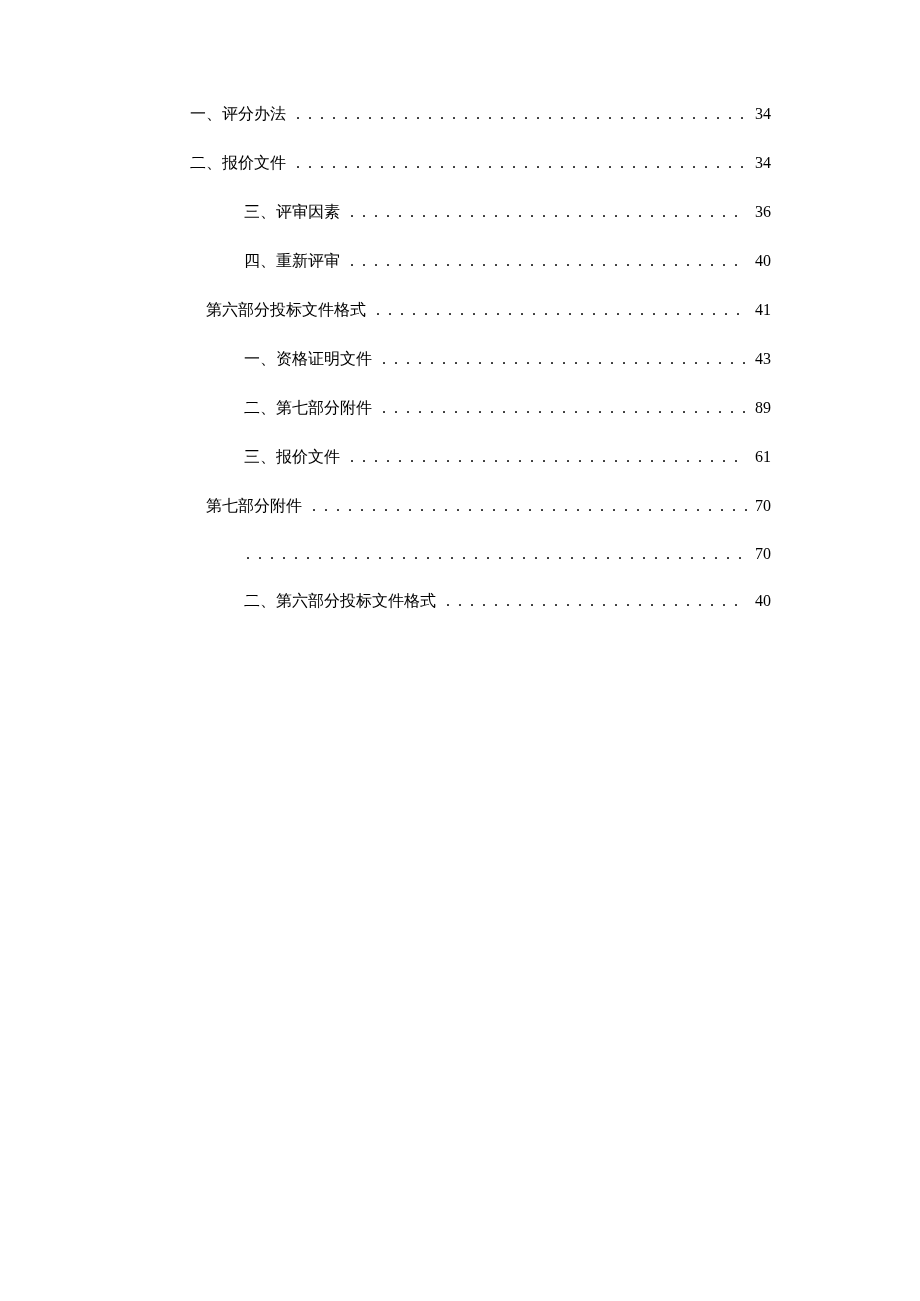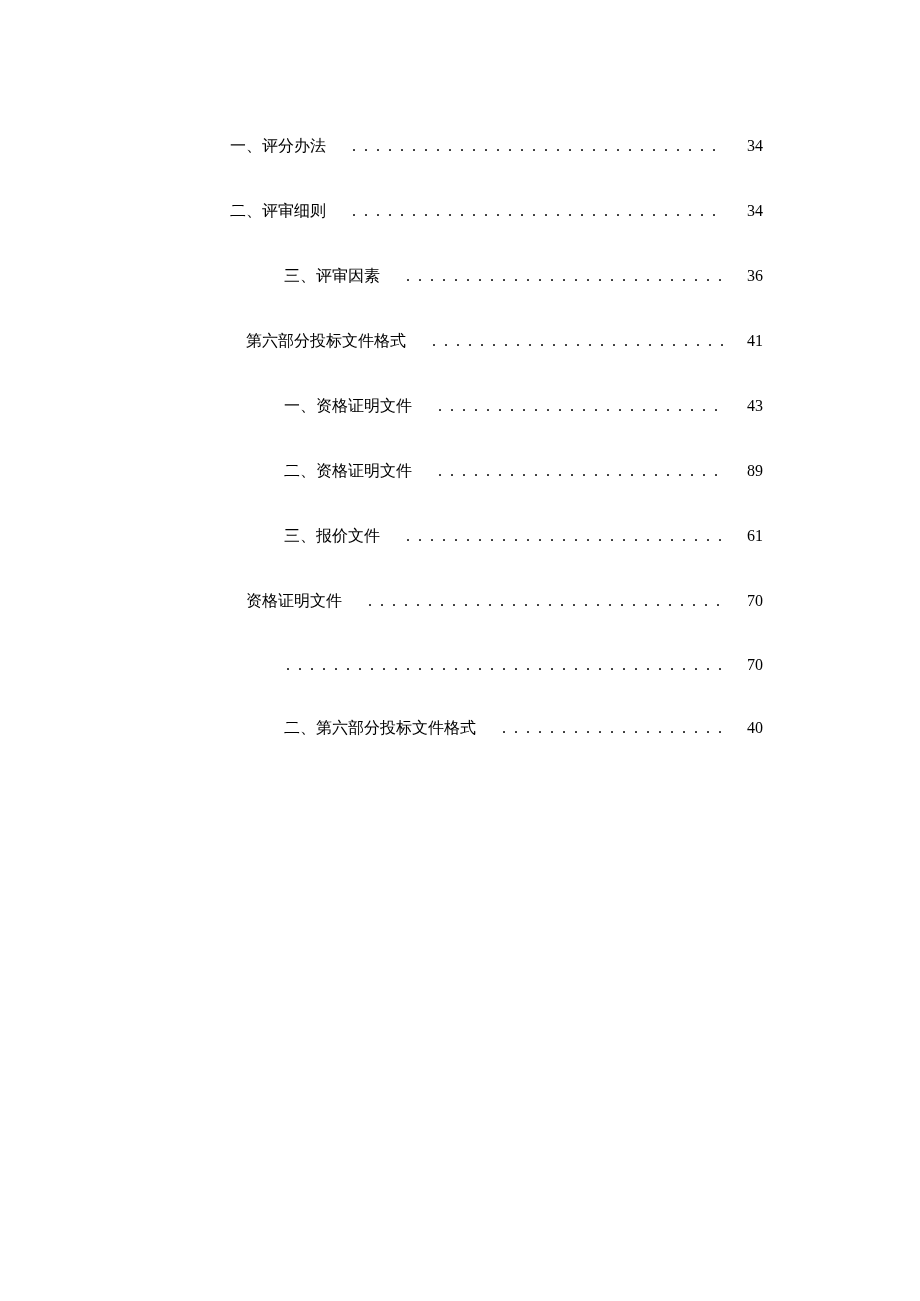--- a/index.html
+++ b/index.html
@@ -1,16 +1,16 @@
 <!DOCTYPE html>
 <html><head>
   <meta charset="utf-8">
   <style>
     * {
-      margin: 12px;
+      margin: 4px;
       padding: 0;
       box-sizing: border-box;
       font-family: Liberation Serif, serif;
     }
     body {
       width: 920px;
       height: 1301px;
       background: #ffffff;
       font-family: "SimSun", "宋体", serif;
       font-size: 16px;
@@ -53,51 +53,56 @@
 </head>
 <body>
 
 <div id="toc-container">
     <div class="toc-line indent-0">
       <span class="toc-title">一、评分办法</span>
       <span class="toc-dots"></span>
       <span class="toc-page">34</span>
     </div>
     <div class="toc-line indent-0">
-      <span class="toc-title">二、评审细则</span>
+      <span class="toc-title">二、报价文件</span>
       <span class="toc-dots"></span>
       <span class="toc-page">34</span>
     </div>
     <div class="toc-line indent-2">
       <span class="toc-title">三、评审因素</span>
       <span class="toc-dots"></span>
       <span class="toc-page">36</span>
+    </div>
+    <div class="toc-line indent-2">
+      <span class="toc-title">四、重新评审</span>
+      <span class="toc-dots"></span>
+      <span class="toc-page">40</span>
     </div>
     <div class="toc-line indent-1">
       <span class="toc-title">第六部分投标文件格式</span>
       <span class="toc-dots"></span>
       <span class="toc-page">41</span>
     </div>
     <div class="toc-line indent-2">
       <span class="toc-title">一、资格证明文件</span>
       <span class="toc-dots"></span>
       <span class="toc-page">43</span>
     </div>
     <div class="toc-line indent-2">
-      <span class="toc-title">二、资格证明文件</span>
+      <span class="toc-title">二、第七部分附件</span>
       <span class="toc-dots"></span>
       <span class="toc-page">89</span>
     </div>
     <div class="toc-line indent-2">
       <span class="toc-title">三、报价文件</span>
       <span class="toc-dots"></span>
       <span class="toc-page">61</span>
     </div>
     <div class="toc-line indent-1">
-      <span class="toc-title">资格证明文件</span>
+      <span class="toc-title">第七部分附件</span>
       <span class="toc-dots"></span>
       <span class="toc-page">70</span>
     </div>
     <div class="toc-line indent-2">
       <span class="toc-dots"></span>
       <span class="toc-page">70</span>
     </div>
     <div class="toc-line indent-2">
       <span class="toc-title">二、第六部分投标文件格式</span>
       <span class="toc-dots"></span>

